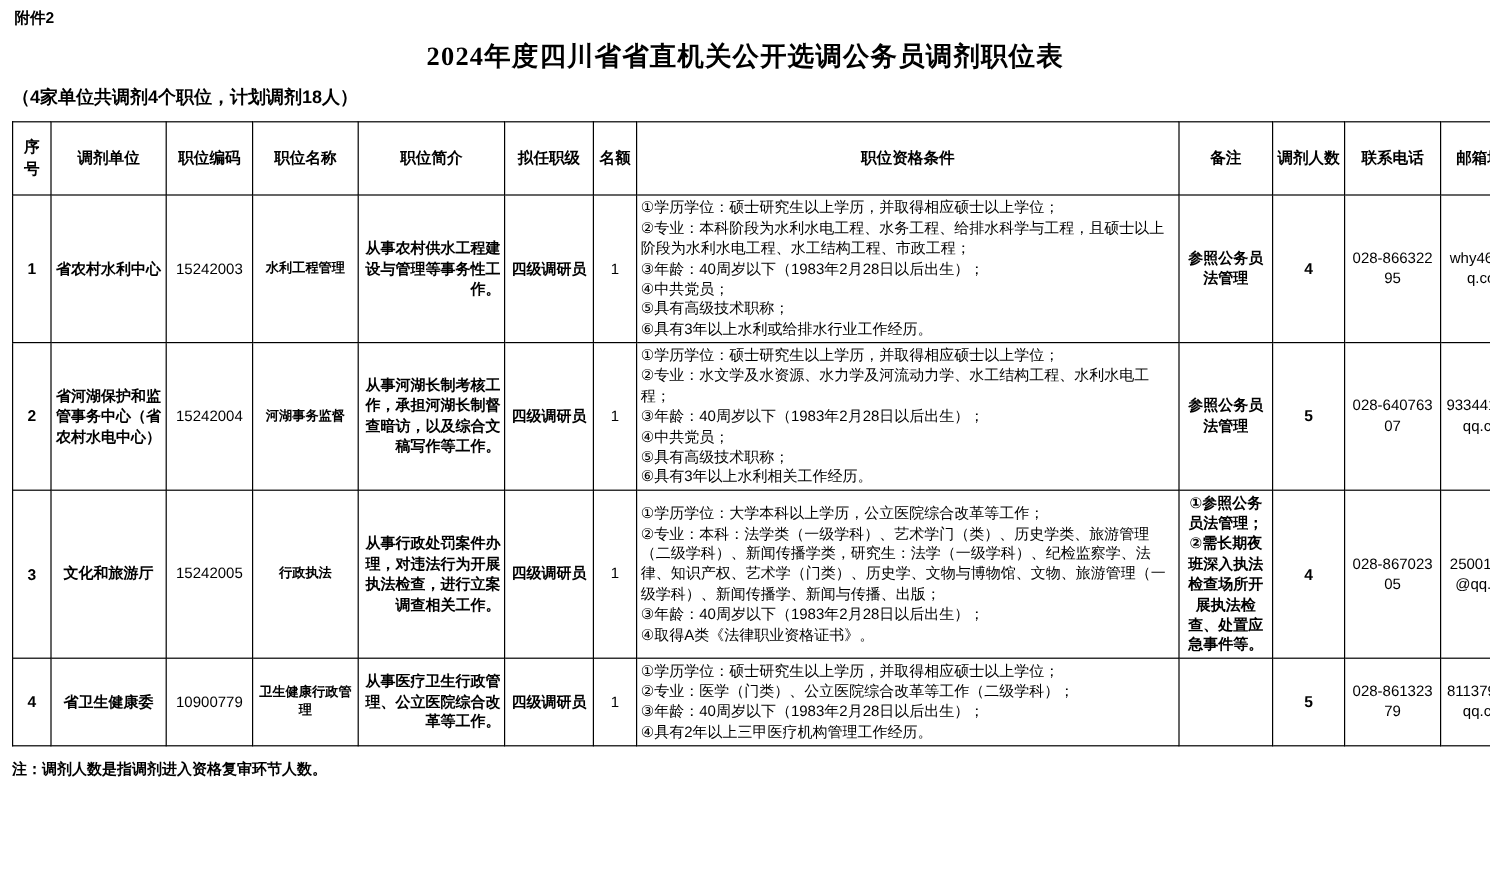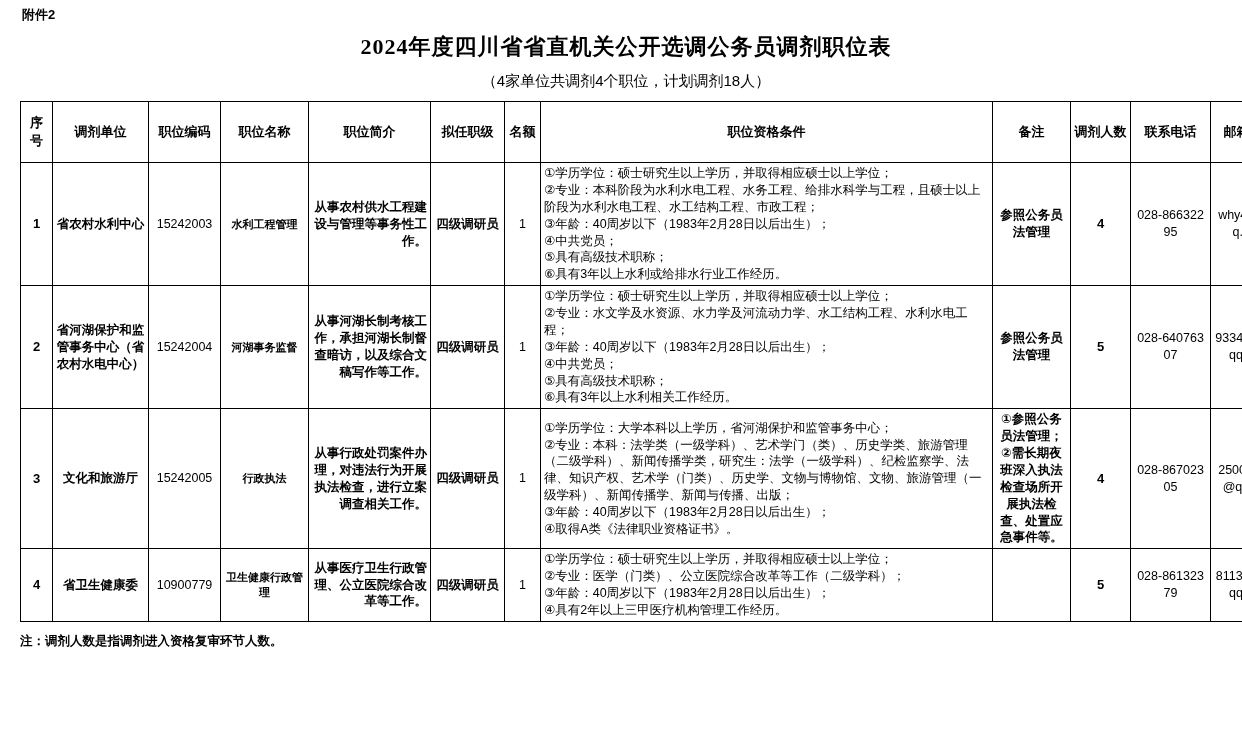--- a/index.html
+++ b/index.html
@@ -12,40 +12,39 @@
     height: 742px;
     font-family: "Liberation Sans", "DejaVu Sans", sans-serif;
     color: #000000;
     overflow: hidden;
   }
   .page {
     position: relative;
     width: 1242px;
     height: 742px;
     box-sizing: border-box;
-    padding: 6px 10px 0 20px;
+    padding: 6px 10px 0 10px;
   }
   .attach-label {
     font-size: 13px;
     font-weight: bold;
     line-height: 18px;
     margin: 0 0 4px 2px;
   }
   .doc-title {
     text-align: center;
     font-size: 22px;
     font-weight: bold;
     font-family: "Liberation Serif", "DejaVu Serif", serif;
     letter-spacing: 1px;
     margin: 8px 0 10px 0;
   }
   .doc-subtitle {
-    text-align: center;
     font-size: 15px;
-    font-weight: normal;
+    font-weight: bold;
     margin: 0 0 10px 0;
   }
   table.main {
     border-collapse: collapse;
     width: 1222px;
     table-layout: fixed;
     font-size: 12px;
   }
   table.main th, table.main td {
     border: 1px solid #000000;
@@ -181,21 +180,21 @@
       </tr>
       <tr>
         <td class="num">3</td>
         <td class="unit">文化和旅游厅</td>
         <td class="code">15242005</td>
         <td class="title-cell">行政执法</td>
         <td class="brief">从事行政处罚案件办理，对违法行为开展执法检查，进行立案调查相关工作。</td>
         <td class="level">四级调研员</td>
         <td class="quota">1</td>
         <td class="cond">
-          <div>①学历学位：大学本科以上学历，省河湖保护和监管事务中心；</div>
+          <div>①学历学位：大学本科以上学历，公立医院综合改革等工作；</div>
           <div>②专业：本科：法学类（一级学科）、艺术学门（类）、历史学类、旅游管理（二级学科）、新闻传播学类，研究生：法学（一级学科）、纪检监察学、法律、知识产权、艺术学（门类）、历史学、文物与博物馆、文物、旅游管理（一级学科）、新闻传播学、新闻与传播、出版；</div>
           <div>③年龄：40周岁以下（1983年2月28日以后出生）；</div>
           <div>④取得A类《法律职业资格证书》。</div>
         </td>
         <td class="remark">①参照公务员法管理；②需长期夜班深入执法检查场所开展执法检查、处置应急事件等。</td>
         <td class="count">4</td>
         <td class="phone">028-86702305</td>
         <td class="email">250016385@qq.com</td>
       </tr>
       <tr>

